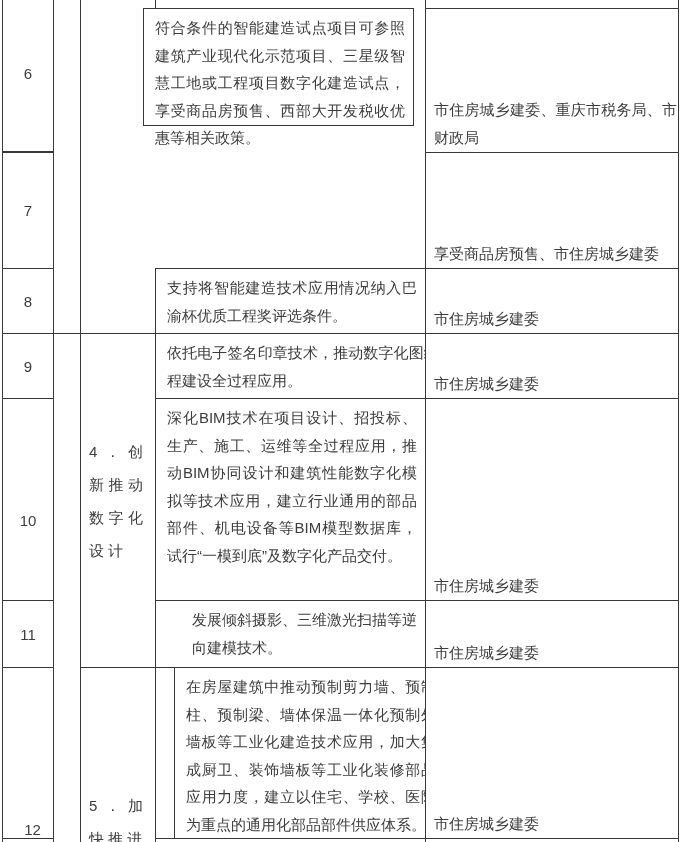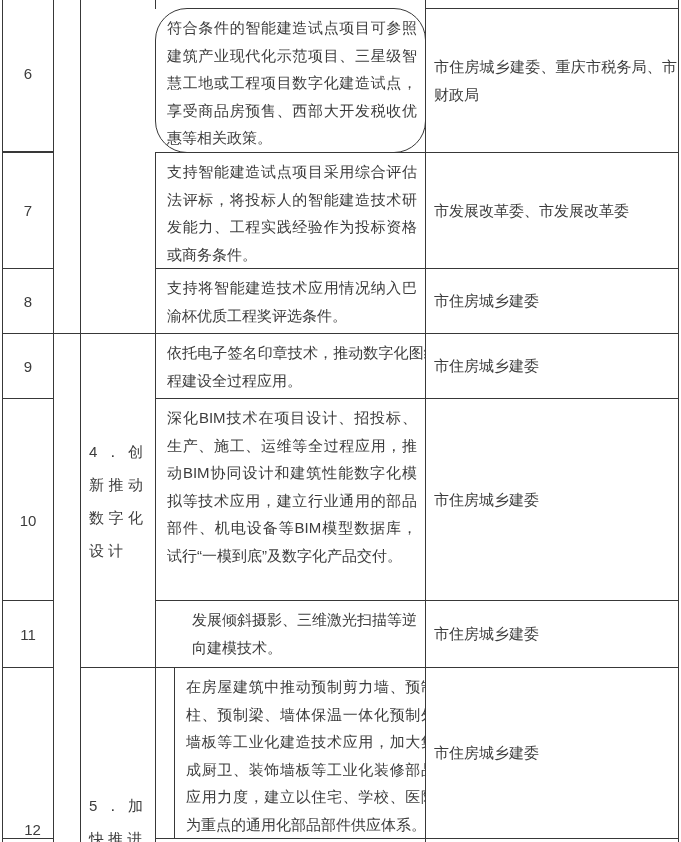--- a/index.html
+++ b/index.html
@@ -22,21 +22,21 @@
     font-size:15px;line-height:33px;letter-spacing:4px;
     padding:0 8px;text-align:justify;text-align-last:left;
   }
   .cat.cat-bottom{justify-content:flex-start;padding-top:121px;}
   .cat span{display:block;text-align:justify;}
   .task{
     font-size:15px;line-height:27.5px;text-align:justify;
     padding:5px 8px 0 11px;
   }
   .dept{
-    display:flex;align-items:center;
+    display:flex;align-items:flex-end;
     font-size:15px;line-height:28px;text-align:justify;
     padding:0 1px 0 8px;
   }
   .vstub{position:absolute;width:1px;height:9px;top:0;background:#383838;}
 </style>
 </head>
 <body>
 
 <div class="page">
 
@@ -66,34 +66,33 @@
   <div class="cell" style="left:53px;top:-6px;width:28px;height:340px;"></div>
   <div class="cell" style="left:53px;top:333px;width:28px;height:517px;"></div>
 
   <div class="cell cat" style="left:80px;top:333px;width:76px;height:335px;">
     <span>4．创新推动数字化设计</span>
   </div>
   <div class="cell cat cat-bottom" style="left:80px;top:667px;width:76px;height:183px;">
     <span>5．加快推进</span>
   </div>
 
-  <div class="cell task" style="left:155px;top:8px;width:271px;height:145px;border-radius:32px;"><span>符合条件的智能建造试点项目可参照建筑产业现代化示范项目、三星级智慧工地或工程项目数字化建造试点，享受商品房预售、西部大开发税收优惠等相关政策。</span></div>
-  <div class="cell task" style="left:155px;top:152px;width:271px;height:117px;"><span>支持智能建造试点项目采用综合评估法评标，将投标人的智能建造技术研发能力、工程实践经验作为投标资格或商务条件。</span></div>
+  <div class="cell task" style="left:143px;top:8px;width:271px;height:118px;"><span>符合条件的智能建造试点项目可参照建筑产业现代化示范项目、三星级智慧工地或工程项目数字化建造试点，享受商品房预售、西部大开发税收优惠等相关政策。</span></div>
   <div class="cell task" style="left:155px;top:268px;width:271px;height:66px;"><span>支持将智能建造技术应用情况纳入巴渝杯优质工程奖评选条件。</span></div>
   <div class="cell task" style="left:155px;top:333px;width:323px;height:66px;"><span>依托电子签名印章技术，推动数字化图纸在工程建设全过程应用。</span></div>
   <div class="cell task" style="left:155px;top:398px;width:271px;height:203px;"><span>深化BIM技术在项目设计、招投标、生产、施工、运维等全过程应用，推动BIM协同设计和建筑性能数字化模拟等技术应用，建立行业通用的部品部件、机电设备等BIM模型数据库，试行“一模到底”及数字化产品交付。</span></div>
   <div class="cell task" style="left:155px;top:600px;width:271px;height:68px;padding-left:36px;"><span>发展倾斜摄影、三维激光扫描等逆向建模技术。</span></div>
   <div class="cell task" style="left:155px;top:667px;width:271px;height:172px;margin-left:19px;"><span>在房屋建筑中推动预制剪力墙、预制柱、预制梁、墙体保温一体化预制外墙板等工业化建造技术应用，加大集成厨卫、装饰墙板等工业化装修部品应用力度，建立以住宅、学校、医院为重点的通用化部品部件供应体系。</span></div>
   <div class="cell" style="left:155px;top:838px;width:271px;height:12px;"></div>
 
   <div class="cell dept" style="left:425px;top:8px;width:254px;height:145px;">
       <span>市住房城乡建委、重庆市税务局、市财政局</span>
     </div>
   <div class="cell dept" style="left:425px;top:152px;width:254px;height:117px;">
-      <span>市发展改革委、市发展改革委</span>
+      <span>享受商品房预售、市住房城乡建委</span>
     </div>
   <div class="cell dept" style="left:425px;top:268px;width:254px;height:66px;">
       <span>市住房城乡建委</span>
     </div>
   <div class="cell dept" style="left:425px;top:333px;width:254px;height:66px;">
       <span>市住房城乡建委</span>
     </div>
   <div class="cell dept" style="left:425px;top:398px;width:254px;height:203px;">
       <span>市住房城乡建委</span>
     </div>

